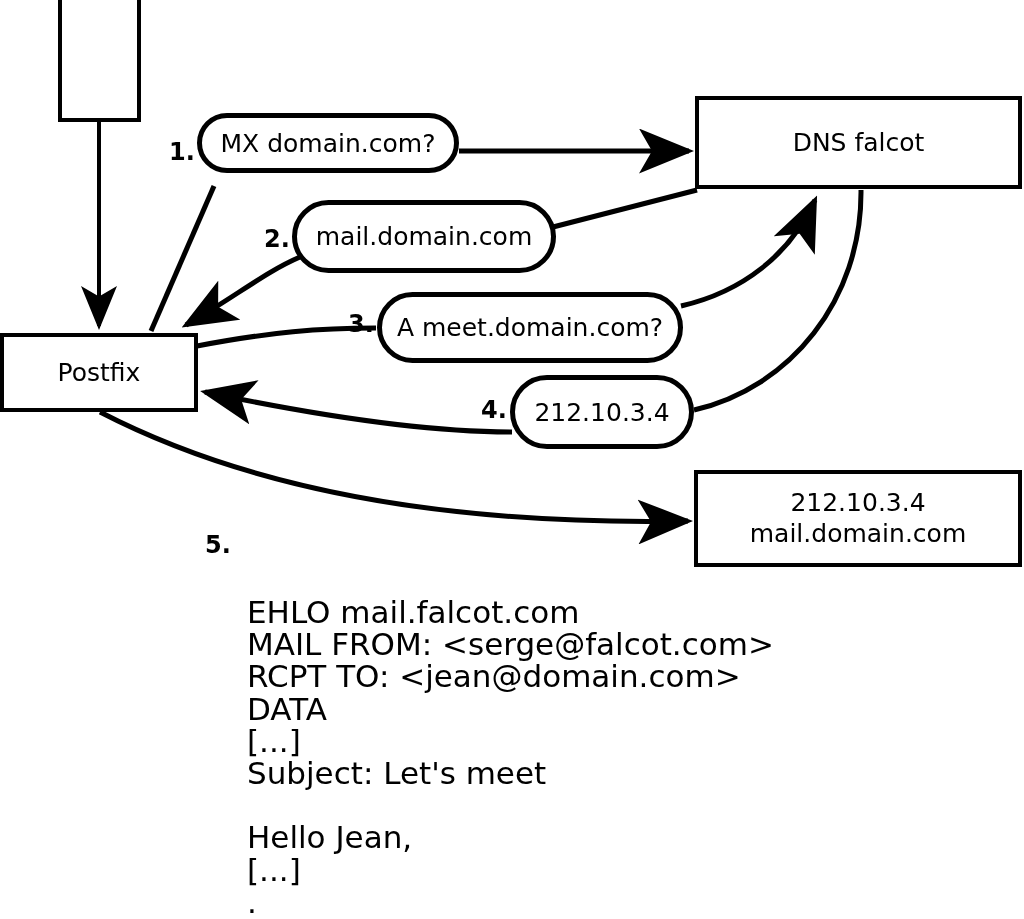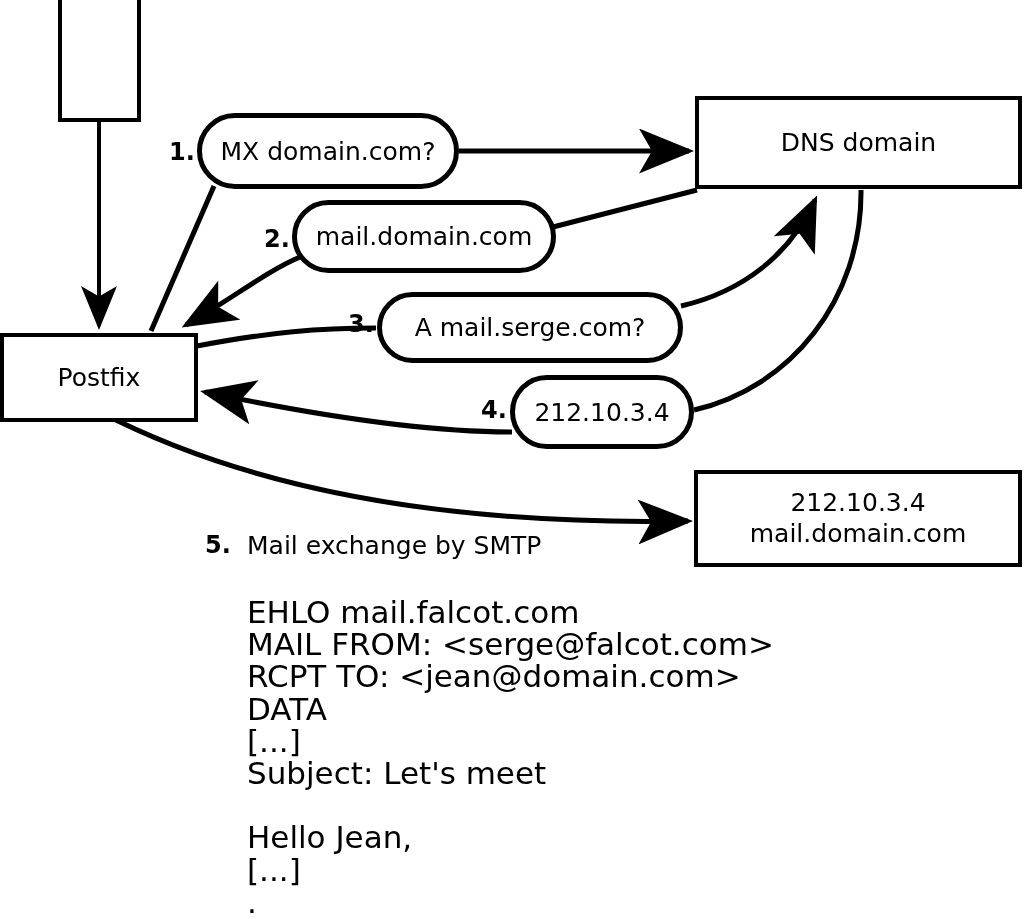--- a/index.html
+++ b/index.html
@@ -28,39 +28,39 @@
     box-sizing: border-box;
     border: 4px solid #000000;
     background: #ffffff;
     display: flex;
     align-items: center;
     justify-content: center;
     text-align: center;
     color: #000000;
   }
   #box-client   { left: 58px;  top: -4px;  width: 83px;  height: 126px; }
-  #box-postfix  { left: 0px;   top: 333px; width: 198px; height: 89px;  font-size: 25px; }
+  #box-postfix  { left: 0px;   top: 333px; width: 198px; height: 79px;  font-size: 25px; }
   #box-dns      { left: 695px; top: 96px;  width: 327px; height: 93px;  font-size: 25px; }
   #box-mailsrv  { left: 694px; top: 470px; width: 328px; height: 97px;  font-size: 25px; line-height: 1.22; flex-direction: column; }
 
   
   .bubble {
     position: absolute;
     box-sizing: border-box;
     border: 5px solid #000000;
     background: #ffffff;
     border-radius: 999px;
     display: flex;
     align-items: center;
     justify-content: center;
     color: #000000;
     font-size: 25px;
     white-space: nowrap;
   }
-  #bubble-1 { left: 197px; top: 113px; width: 262px; height: 76px; }
+  #bubble-1 { left: 197px; top: 113px; width: 262px; height: 60px; }
   #bubble-2 { left: 292px; top: 200px; width: 264px; height: 73px; }
   #bubble-3 { left: 377px; top: 292px; width: 306px; height: 71px; }
   #bubble-4 { left: 510px; top: 375px; width: 184px; height: 74px; }
 
   
   .step-num {
     position: absolute;
     font-weight: bold;
     font-size: 24px;
     color: #000000;
@@ -126,45 +126,44 @@
     <path d="M 100 412 C 270 500 480 525 688 521" fill="none" stroke="#000000" stroke-width="5" marker-end="url(#arrowhead)"></path>
   </svg>
 
   <div class="node-box" id="box-client"></div>
 
   <div class="node-box" id="box-postfix">
     <span>Postfix</span>
   </div>
 
   <div class="node-box" id="box-dns">
-    <span>DNS domain</span>
+    <span>DNS falcot</span>
   </div>
 
   <div class="node-box" id="box-mailsrv">
     <span>212.10.3.4</span>
     <span>mail.domain.com</span>
   </div>
 
   <div class="bubble" id="bubble-1">
     <span>MX domain.com?</span>
   </div>
   <div class="bubble" id="bubble-2">
     <span>mail.domain.com</span>
   </div>
   <div class="bubble" id="bubble-3">
-    <span>A mail.serge.com?</span>
+    <span>A meet.domain.com?</span>
   </div>
   <div class="bubble" id="bubble-4">
     <span>212.10.3.4</span>
   </div>
 
   <div class="step-num" id="step-1">1.</div>
   <div class="step-num" id="step-2">2.</div>
   <div class="step-num" id="step-3">3.</div>
   <div class="step-num" id="step-4">4.</div>
   <div class="step-num" id="step-5">5.</div>
 
 
-  <div class="plain-text" id="label-step5-text">Mail exchange by SMTP</div>
 
   <div id="smtp-transcript"><span class="tline">EHLO mail.falcot.com</span><span class="tline">MAIL FROM: &lt;serge@falcot.com&gt;</span><span class="tline">RCPT TO: &lt;jean@domain.com&gt;</span><span class="tline">DATA</span><span class="tline">[...]</span><span class="tline">Subject: Let's meet</span><span class="tline blank">&nbsp;</span><span class="tline">Hello Jean,</span><span class="tline">[...]</span><span class="tline">.</span></div>
 
 </div>
 
 </body></html>

